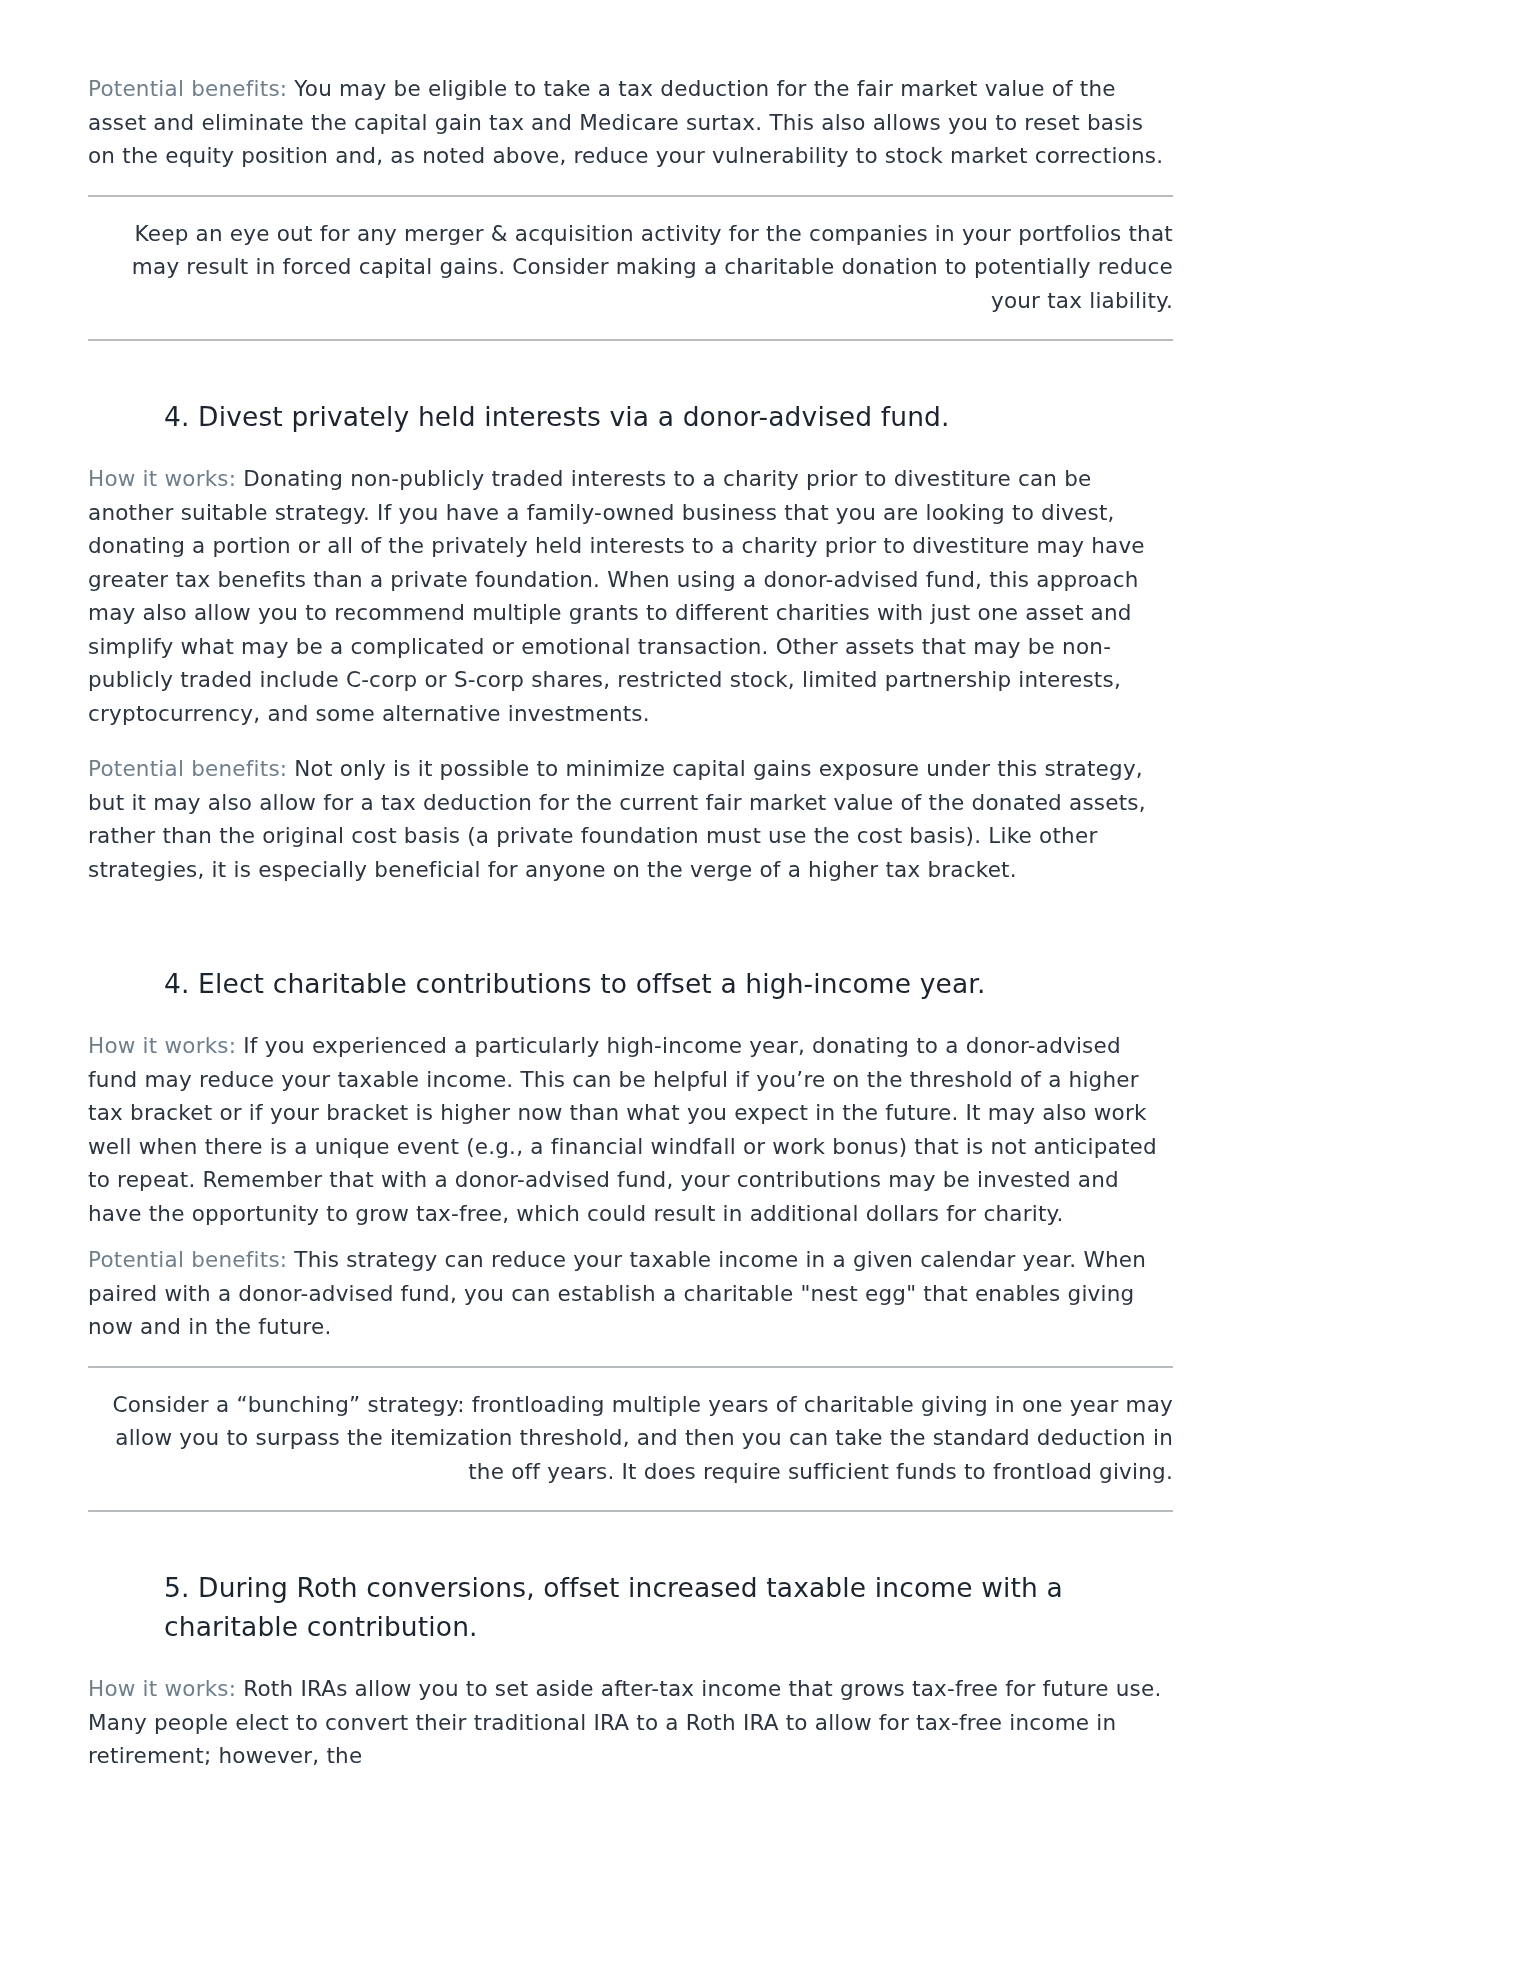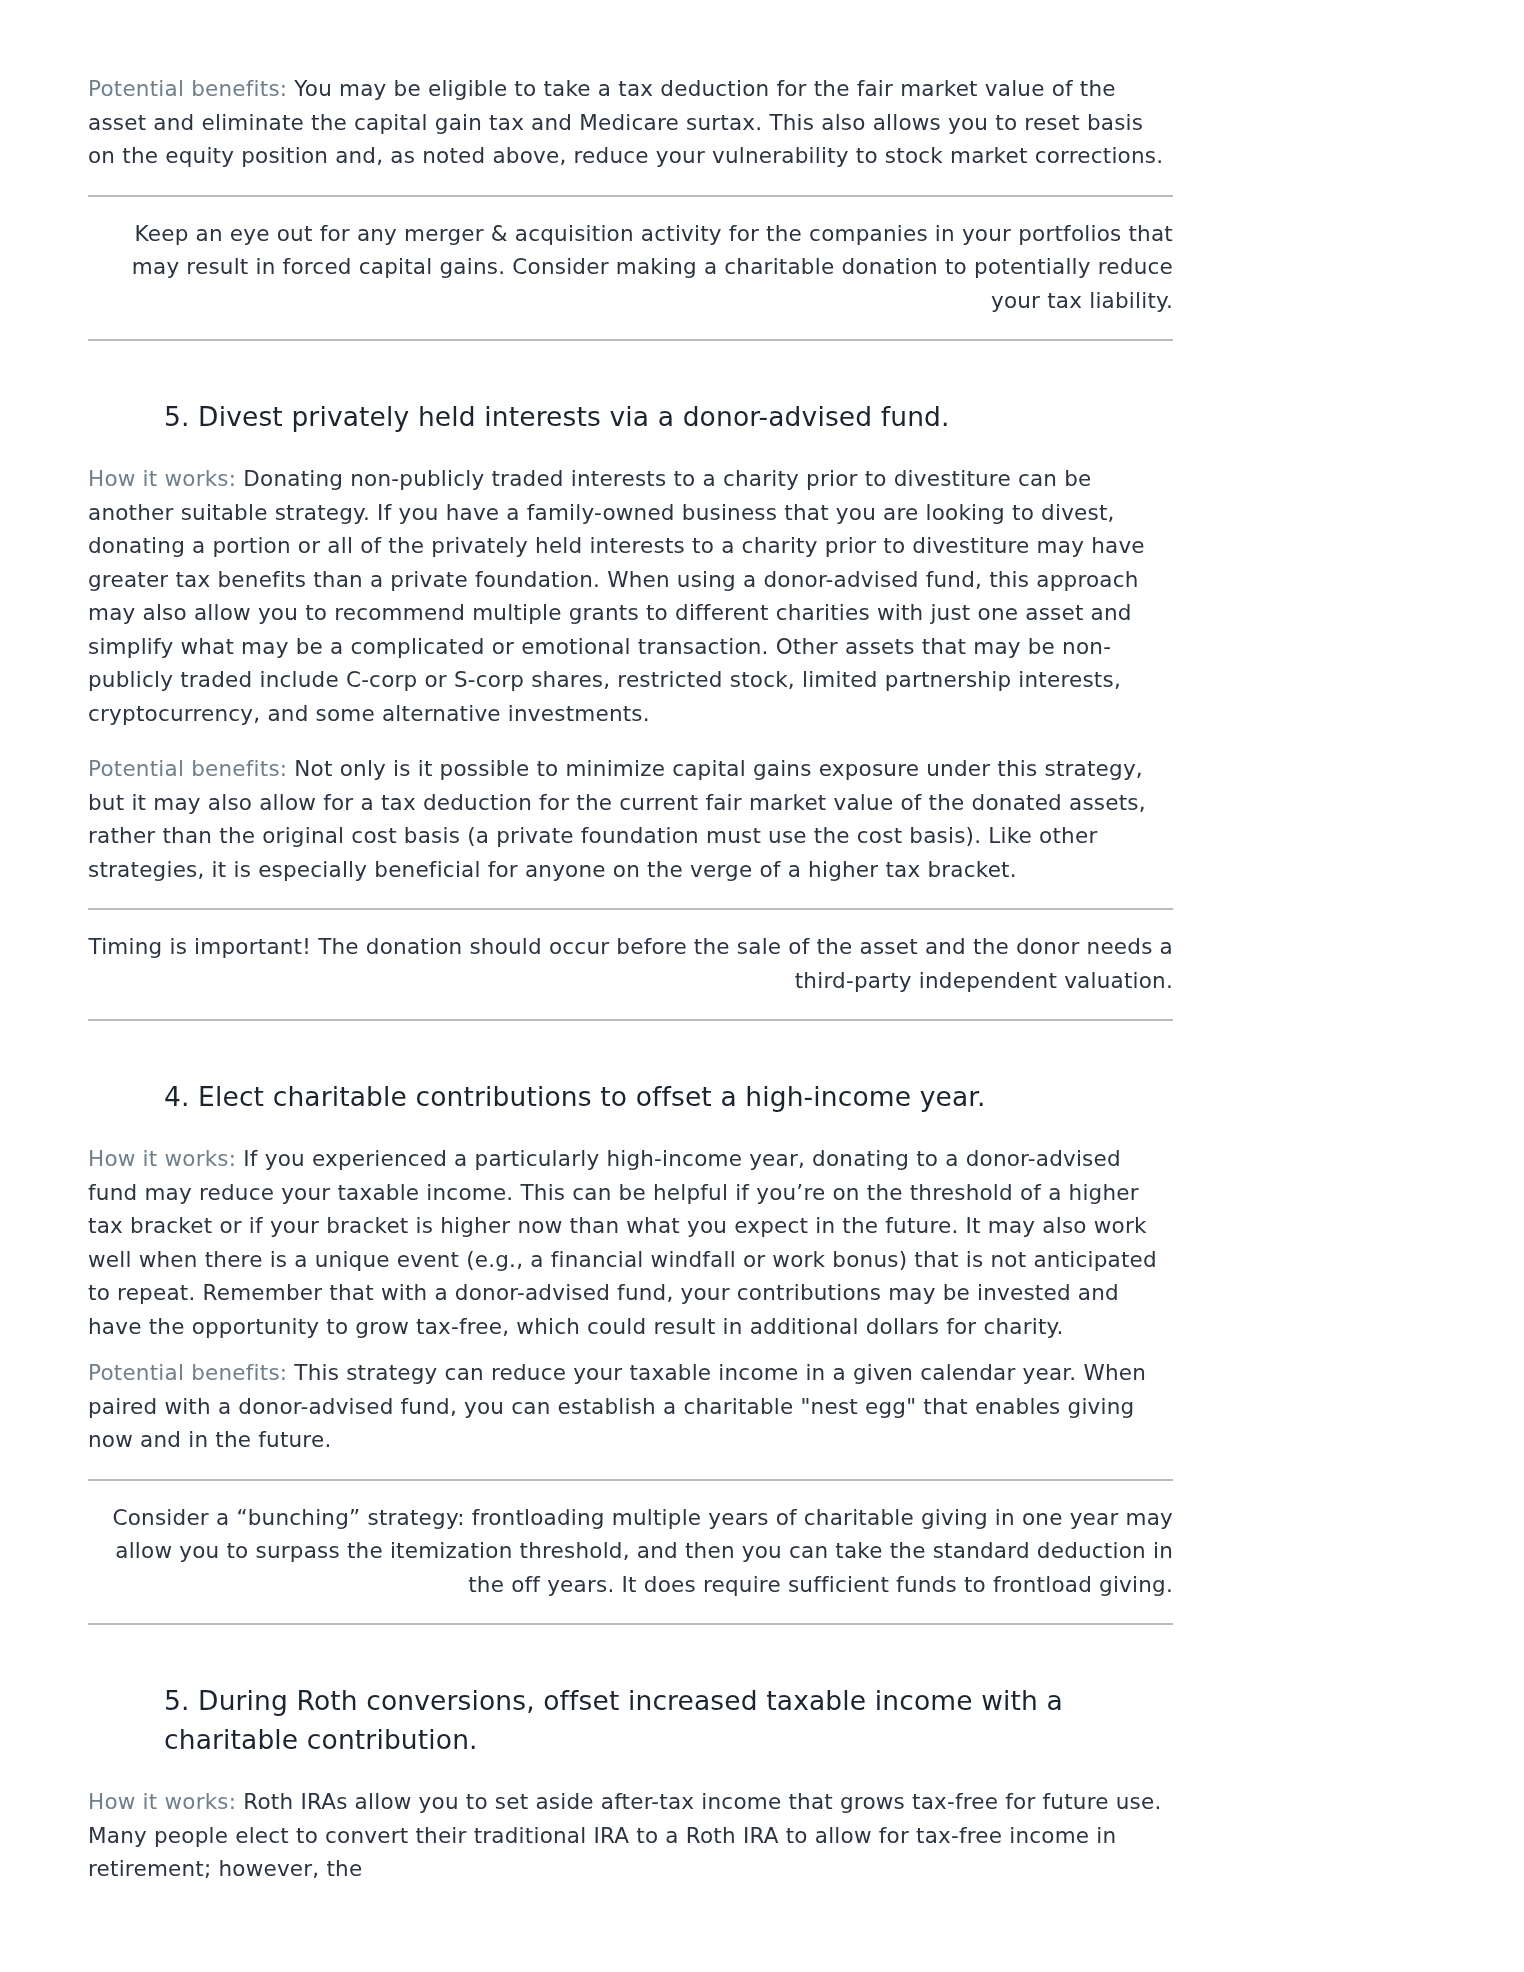--- a/index.html
+++ b/index.html
@@ -77,29 +77,26 @@
   <div class="content">
 
     <p class="body"><span class="lead">Potential benefits:</span><span> You may be eligible to take a tax deduction for the fair market value of the asset and eliminate the capital gain tax and Medicare surtax. This also allows you to reset basis on the equity position and, as noted above, reduce your vulnerability to stock market corrections.</span></p>
 
     <div class="callout">
       <p>Keep an eye out for any merger &amp; acquisition activity for the companies in your portfolios that may result in forced capital gains. Consider making a charitable donation to potentially reduce your tax liability.</p>
     </div>
 
     <div class="gap-after-callout"></div>
 
-    <h2 class="section-heading">5. Divest privately held interests via a donor-advised fund.</h2>
+    <h2 class="section-heading">4. Divest privately held interests via a donor-advised fund.</h2>
 
     <p class="body"><span class="lead">How it works:</span><span> Donating non-publicly traded interests to a charity prior to divestiture can be another suitable strategy. If you have a family-owned business that you are looking to divest, donating a portion or all of the privately held interests to a charity prior to divestiture may have greater tax benefits than a private foundation. When using a donor-advised fund, this approach may also allow you to recommend multiple grants to different charities with just one asset and simplify what may be a complicated or emotional transaction. Other assets that may be non-publicly traded include C-corp or S-corp shares, restricted stock, limited partnership interests, cryptocurrency, and some alternative investments.</span></p>
 
     <p class="body"><span class="lead">Potential benefits:</span><span> Not only is it possible to minimize capital gains exposure under this strategy, but it may also allow for a tax deduction for the current fair market value of the donated assets, rather than the original cost basis (a private foundation must use the cost basis). Like other strategies, it is especially beneficial for anyone on the verge of a higher tax bracket.</span></p>
 
-    <div class="callout">
-      <p>Timing is important! The donation should occur before the sale of the asset and the donor needs a third-party independent valuation.</p>
-    </div>
 
     <div class="gap-after-callout"></div>
 
     <h2 class="section-heading">4. Elect charitable contributions to offset a high-income year.</h2>
 
     <p class="body tight"><span class="lead">How it works:</span><span> If you experienced a particularly high-income year, donating to a donor-advised fund may reduce your taxable income. This can be helpful if you’re on the threshold of a higher tax bracket or if your bracket is higher now than what you expect in the future. It may also work well when there is a unique event (e.g., a financial windfall or work bonus) that is not anticipated to repeat. Remember that with a donor-advised fund, your contributions may be invested and have the opportunity to grow tax-free, which could result in additional dollars for charity.</span></p>
 
     <p class="body"><span class="lead">Potential benefits:</span><span> This strategy can reduce your taxable income in a given calendar year. When paired with a donor-advised fund, you can establish a charitable "nest egg" that enables giving now and in the future.</span></p>
 
     <div class="callout">

